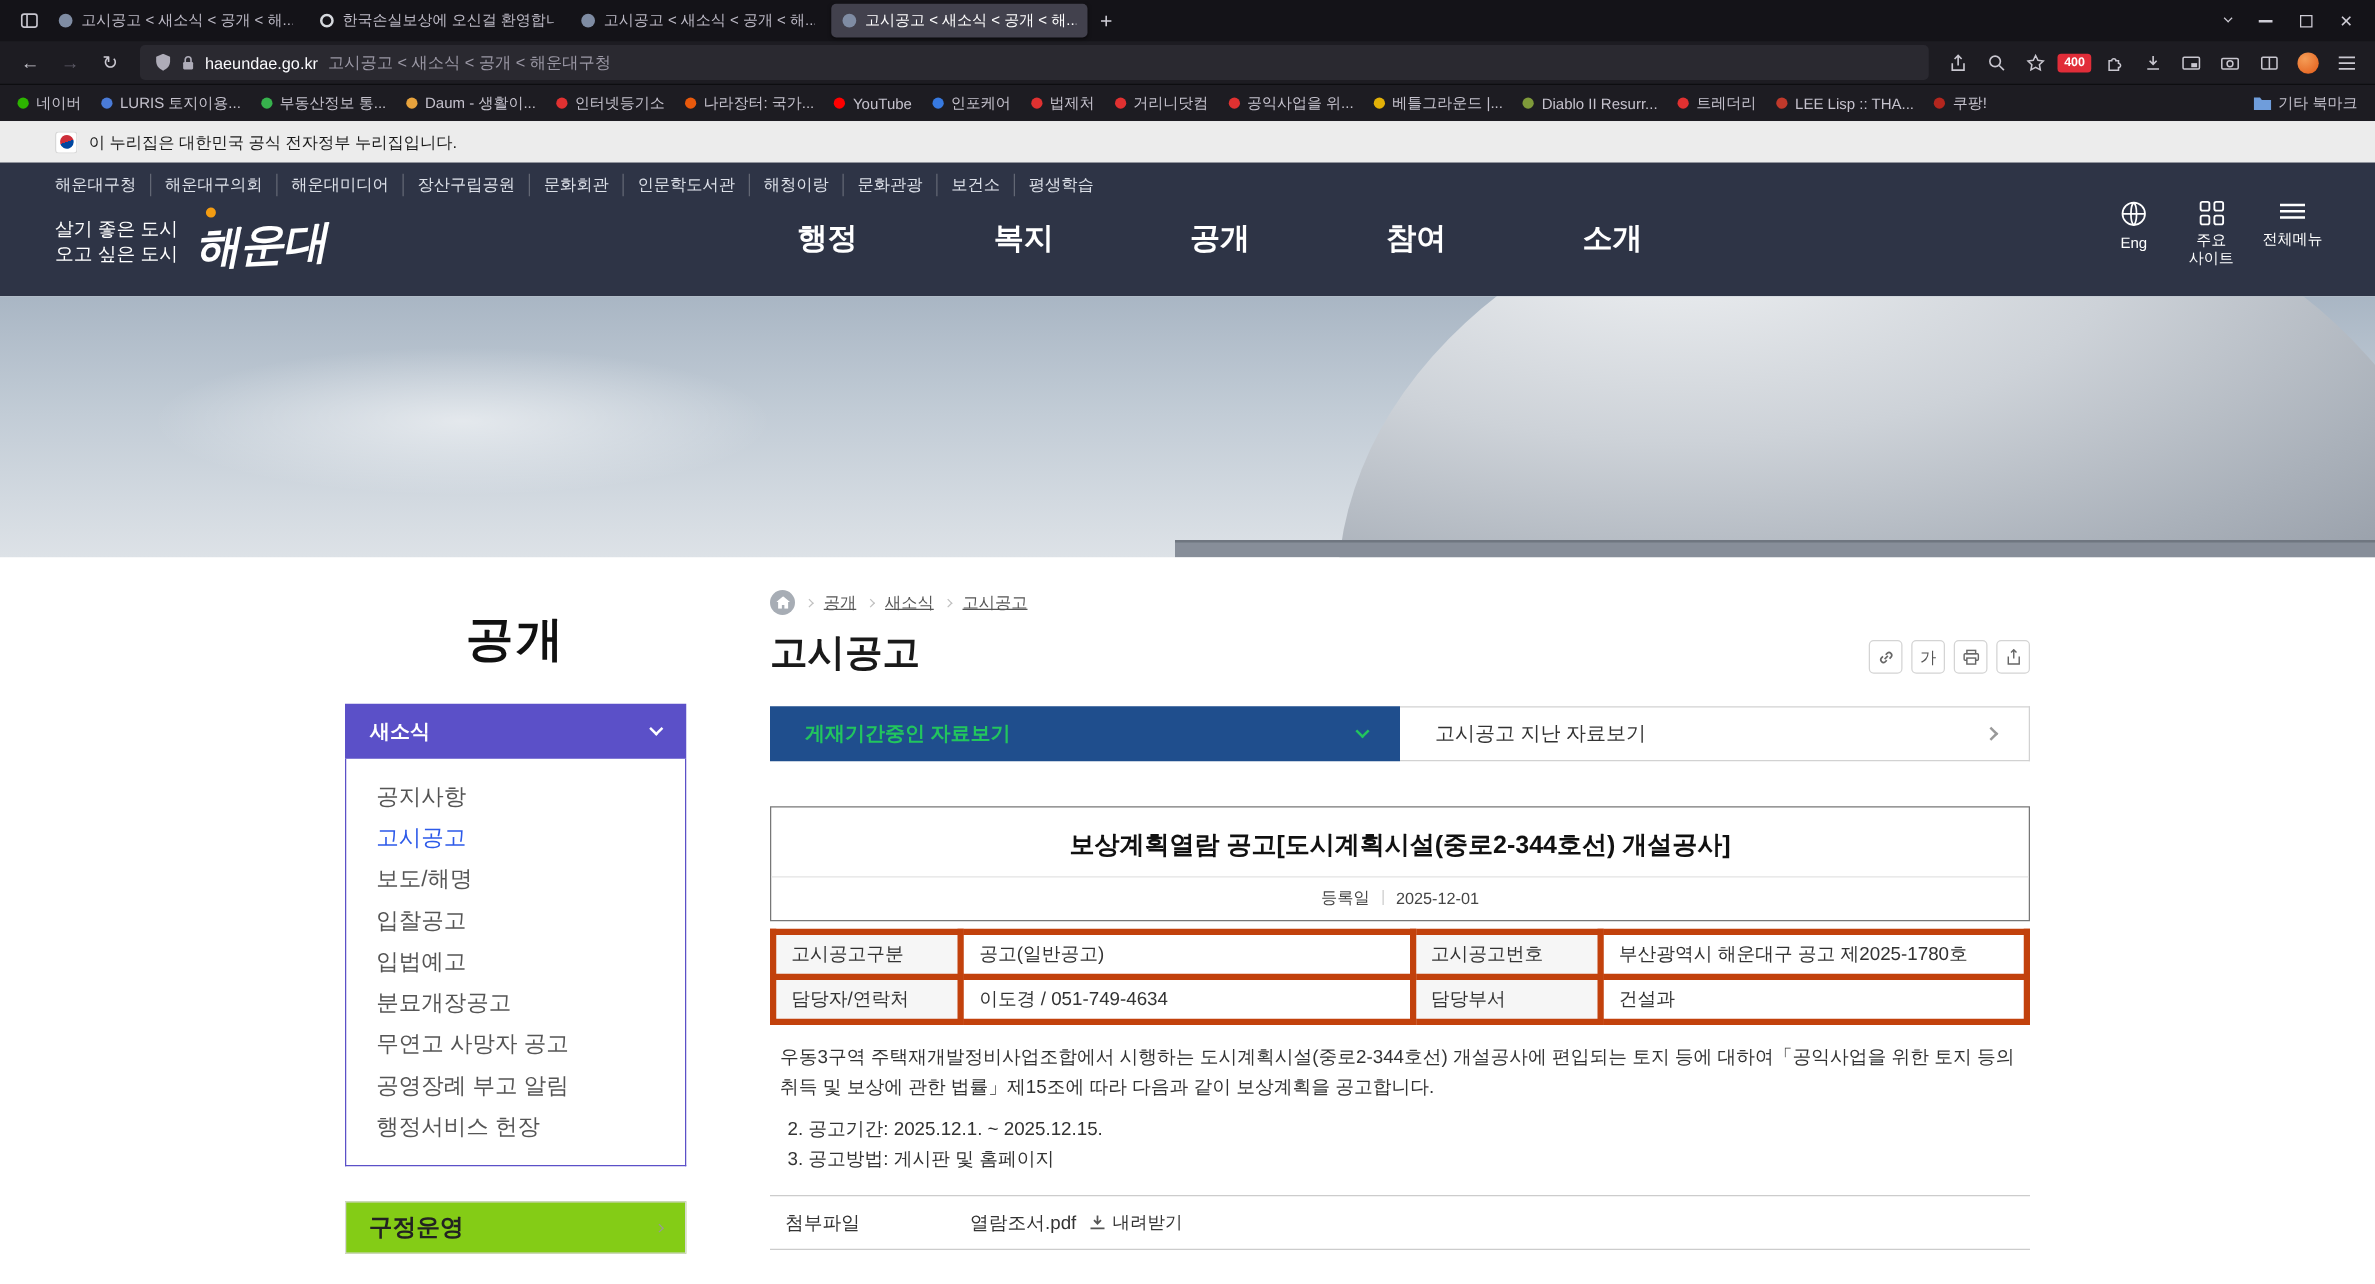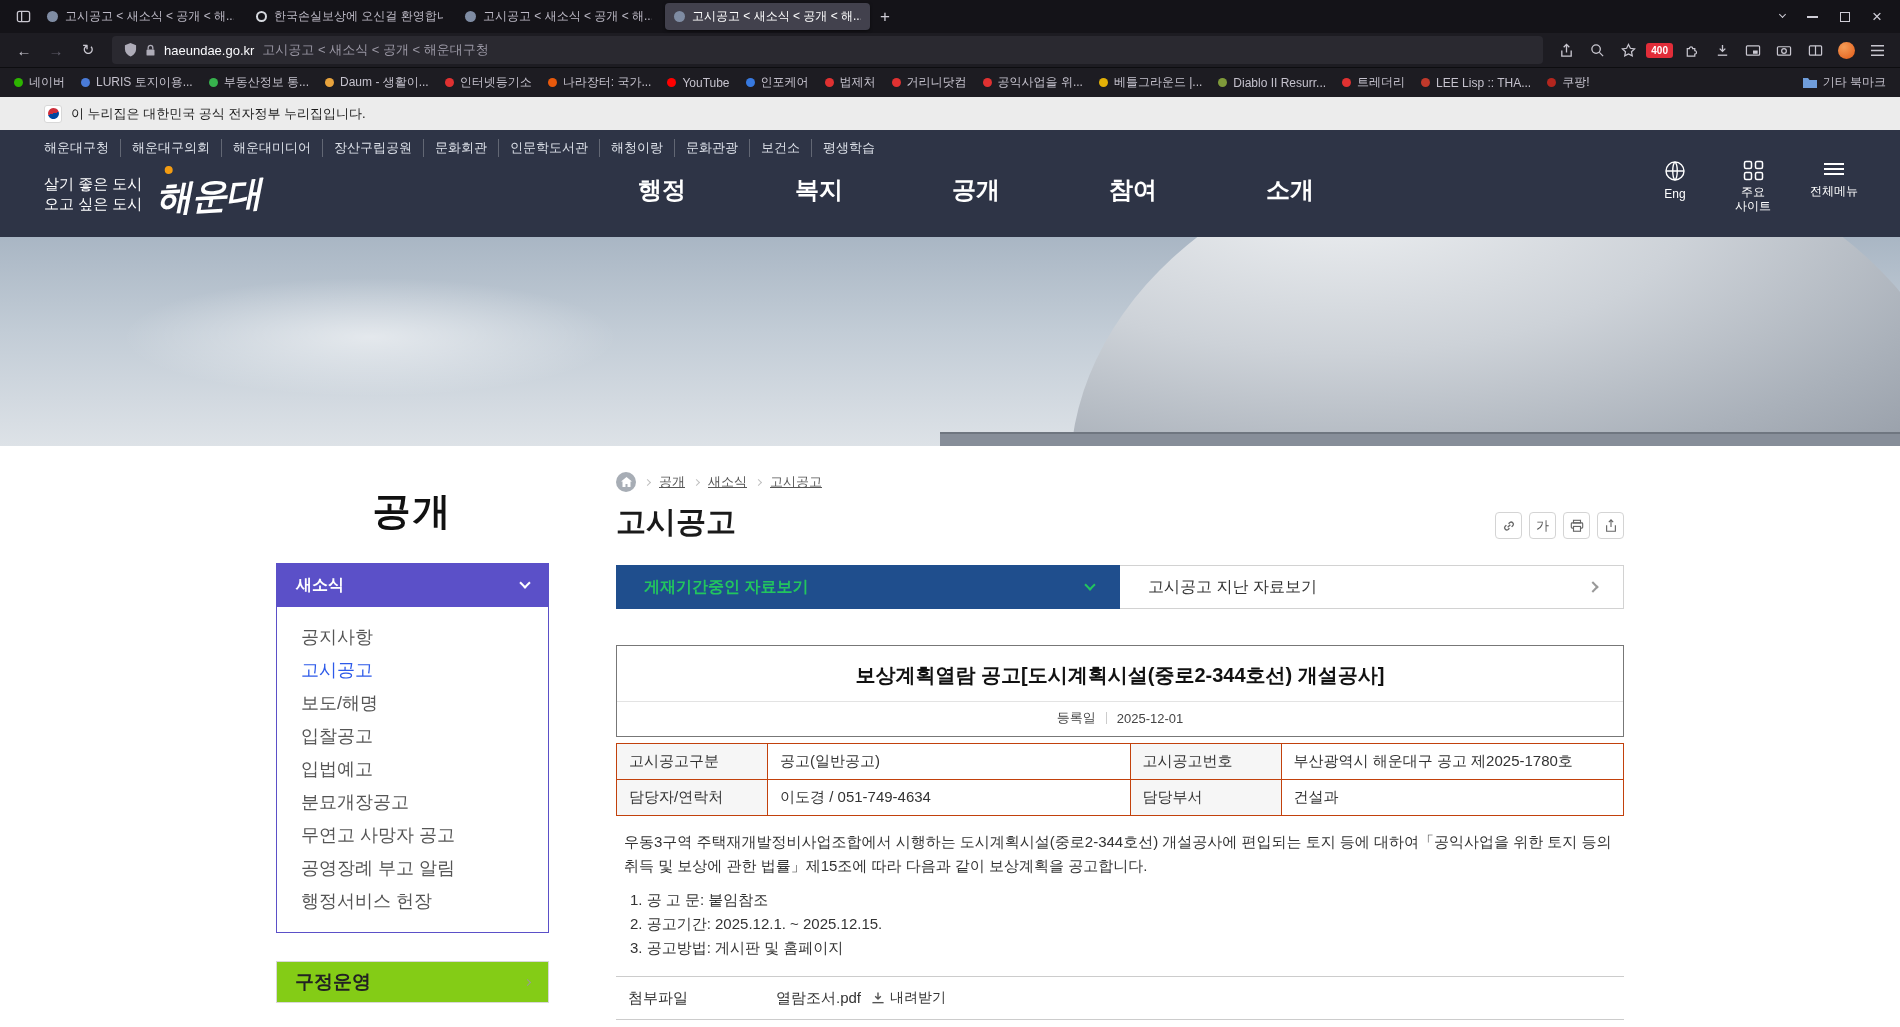--- a/index.html
+++ b/index.html
@@ -53,21 +53,21 @@
   .tl { padding:0 11px; }
   .tl + .tl { border-left:1px solid rgba(255,255,255,.25); }
   .tl:first-child { padding-left:0; }
   .brand { position:absolute; left:44px; top:36px; display:flex; align-items:center; gap:14px; }
   .slogan { font-size:15px; line-height:1.3; color:#fff; }
   .logo-script { font-family:"DejaVu Serif",serif; font-style:italic; font-weight:bold; font-size:36px;
                  letter-spacing:-1px; transform:rotate(-3deg); position:relative; padding-top:6px; }
   .logo-sun { position:absolute; top:-2px; left:10px; width:8px; height:8px; border-radius:50%; background:#f39c12; }
   .main-nav { position:absolute; left:638px; top:44px; width:676px; display:flex; justify-content:space-between; }
   .nav-item { font-size:24px; font-weight:bold; color:#fff; }
-  .header-utils { position:absolute; right:42px; top:30px; display:flex; gap:36px; text-align:center; }
+  .header-utils { position:absolute; right:42px; top:30px; display:flex; gap:20px; text-align:center; }
   .util { display:flex; flex-direction:column; align-items:center; gap:5px; font-size:12px; color:#fff; min-width:42px; }
   .util .lbl2 { width:38px; line-height:1.15; }
   .burger span { display:block; width:20px; height:2px; background:#fff; margin:3px 0; }
 
   .hero { height:209px; position:relative; overflow:hidden;
           background:linear-gradient(180deg,#a9b6c4 0%, #c2ccd6 45%, #dde2e7 100%); }
   .cloud { position:absolute; left:120px; top:40px; width:500px; height:120px; border-radius:50%;
            background:radial-gradient(ellipse at center, rgba(255,255,255,.55), rgba(255,255,255,0) 70%); }
   .dome { position:absolute; right:-70px; bottom:-28px; width:900px; height:340px;
           border-radius:50% 50% 0 0 / 100% 100% 0 0;
@@ -105,21 +105,21 @@
   .vtab.plain { background:#fff; border:1px solid #d2d2d2; border-left:none; color:#333; }
   .vtab .chv { position:absolute; right:26px; }
 
   .notice-box { margin-top:36px; border:1px solid #777; }
   .nb-title { text-align:center; font-size:20px; font-weight:bold; color:#111; padding:16px 10px 12px; }
   .nb-sub { border-top:1px solid #e3e3e3; padding:7px 0 9px; display:flex; align-items:center; justify-content:center; gap:10px;
             font-size:13px; color:#444; }
   .nb-divider { width:1px; height:12px; background:#ccc; }
 
   .info-table { width:100%; border-collapse:collapse; margin-top:6px; font-size:15px; color:#333; table-layout:fixed; }
-  .info-table td { border:1px solid #c2410c; height:36px; padding:0 12px; }
+  .info-table td { border:5px solid #c2410c; height:36px; padding:0 12px; }
   .info-table td.lbl { background:#f6f6f6; }
 
   .notice-body { margin-top:14px; font-size:15px; color:#333; line-height:24px; padding-left:8px; }
   .notice-list { margin-top:10px; padding-left:14px; font-size:15px; color:#333; line-height:24px; }
 
   .attach { margin-top:16px; border-top:1px solid #ccc; border-bottom:1px solid #ccc; display:flex; padding:6px 0; }
   .attach-label { width:160px; padding:0 12px; font-size:15px; color:#333; display:flex; align-items:center; }
   .attach-files { flex:1; }
   .file-row { display:flex; align-items:center; gap:10px; height:30px; font-size:15px; color:#333; }
   .dl-action { font-size:14px; color:#333; display:flex; align-items:center; gap:5px; }
@@ -505,21 +505,20 @@
           <td class="lbl">담당자/연락처</td>
           <td>이도경 / 051-749-4634</td>
           <td class="lbl">담당부서</td>
           <td>건설과</td>
         </tr>
       </tbody>
         </table>
 
       <div class="notice-body">우동3구역 주택재개발정비사업조합에서 시행하는 도시계획시설(중로2-344호선) 개설공사에 편입되는 토지 등에 대하여「공익사업을 위한 토지 등의 취득 및 보상에 관한 법률」제15조에 따라 다음과 같이 보상계획을 공고합니다.</div>
       <div class="notice-list">
-        <div>1. 공 고 문: 붙임참조</div>
         <div>2. 공고기간: 2025.12.1. ~ 2025.12.15.</div>
         <div>3. 공고방법: 게시판 및 홈페이지</div>
       </div>
 
       <div class="attach">
         <div class="attach-label">첨부파일</div>
         <div class="attach-files">
           <div class="file-row">
             <span>열람조서.pdf</span>
             <span class="dl-action">

